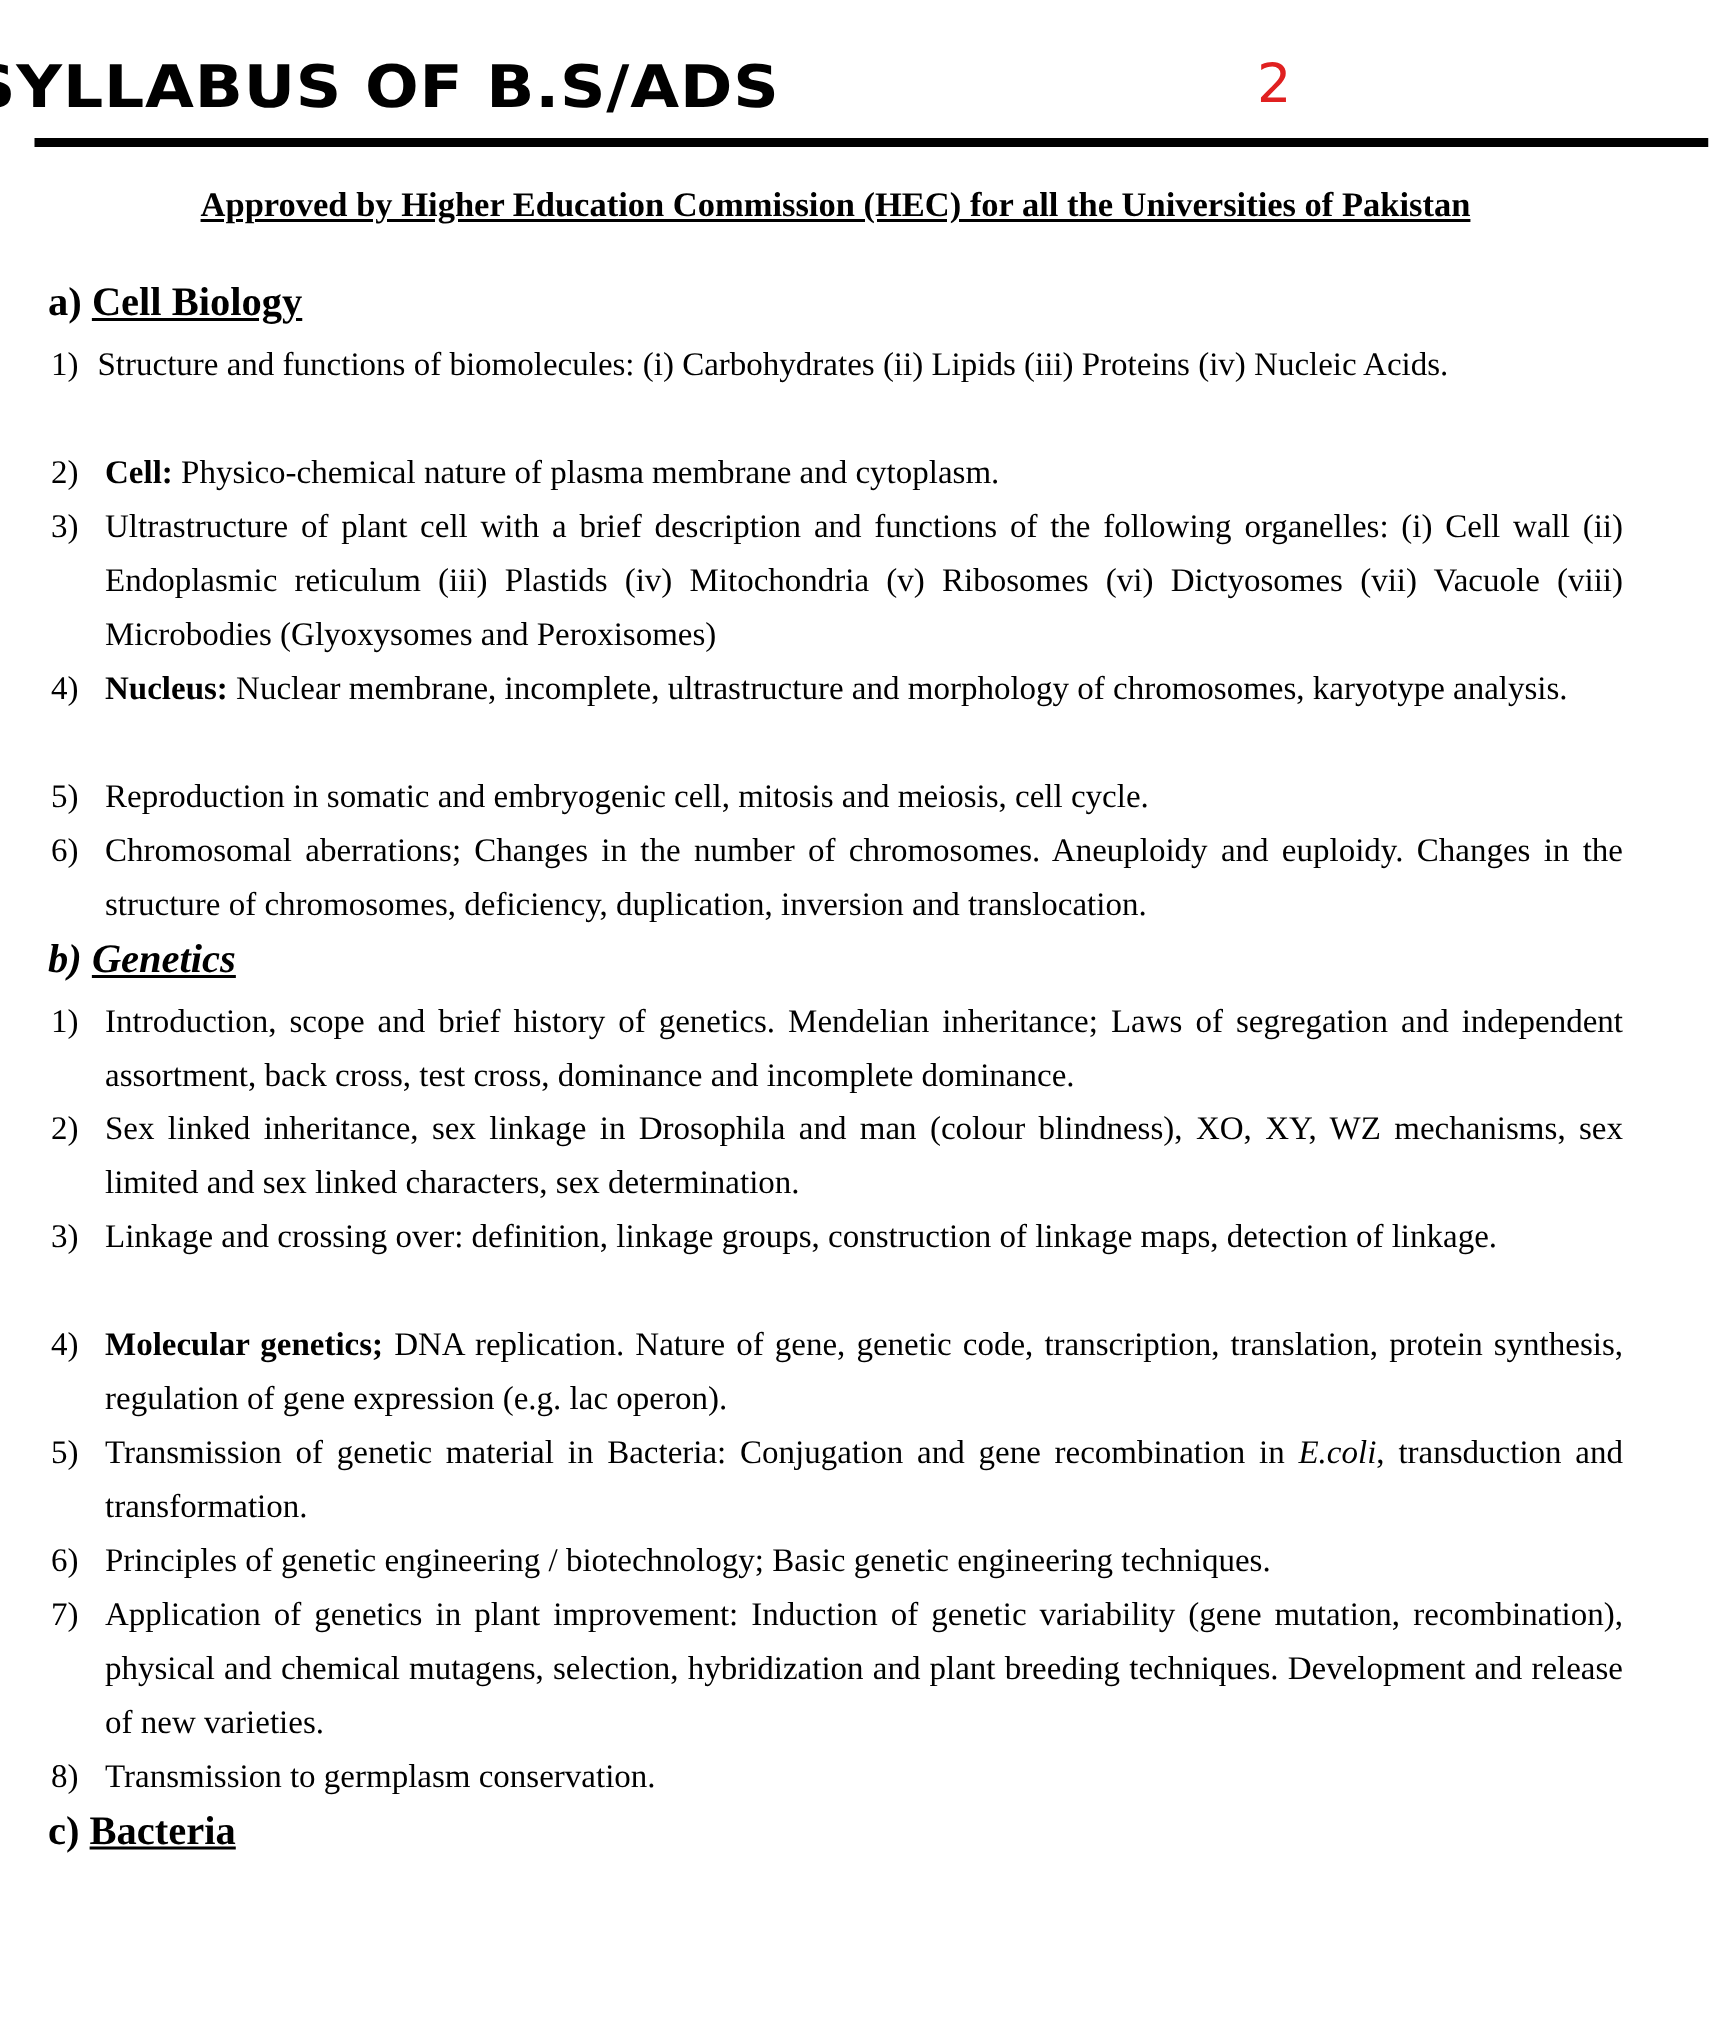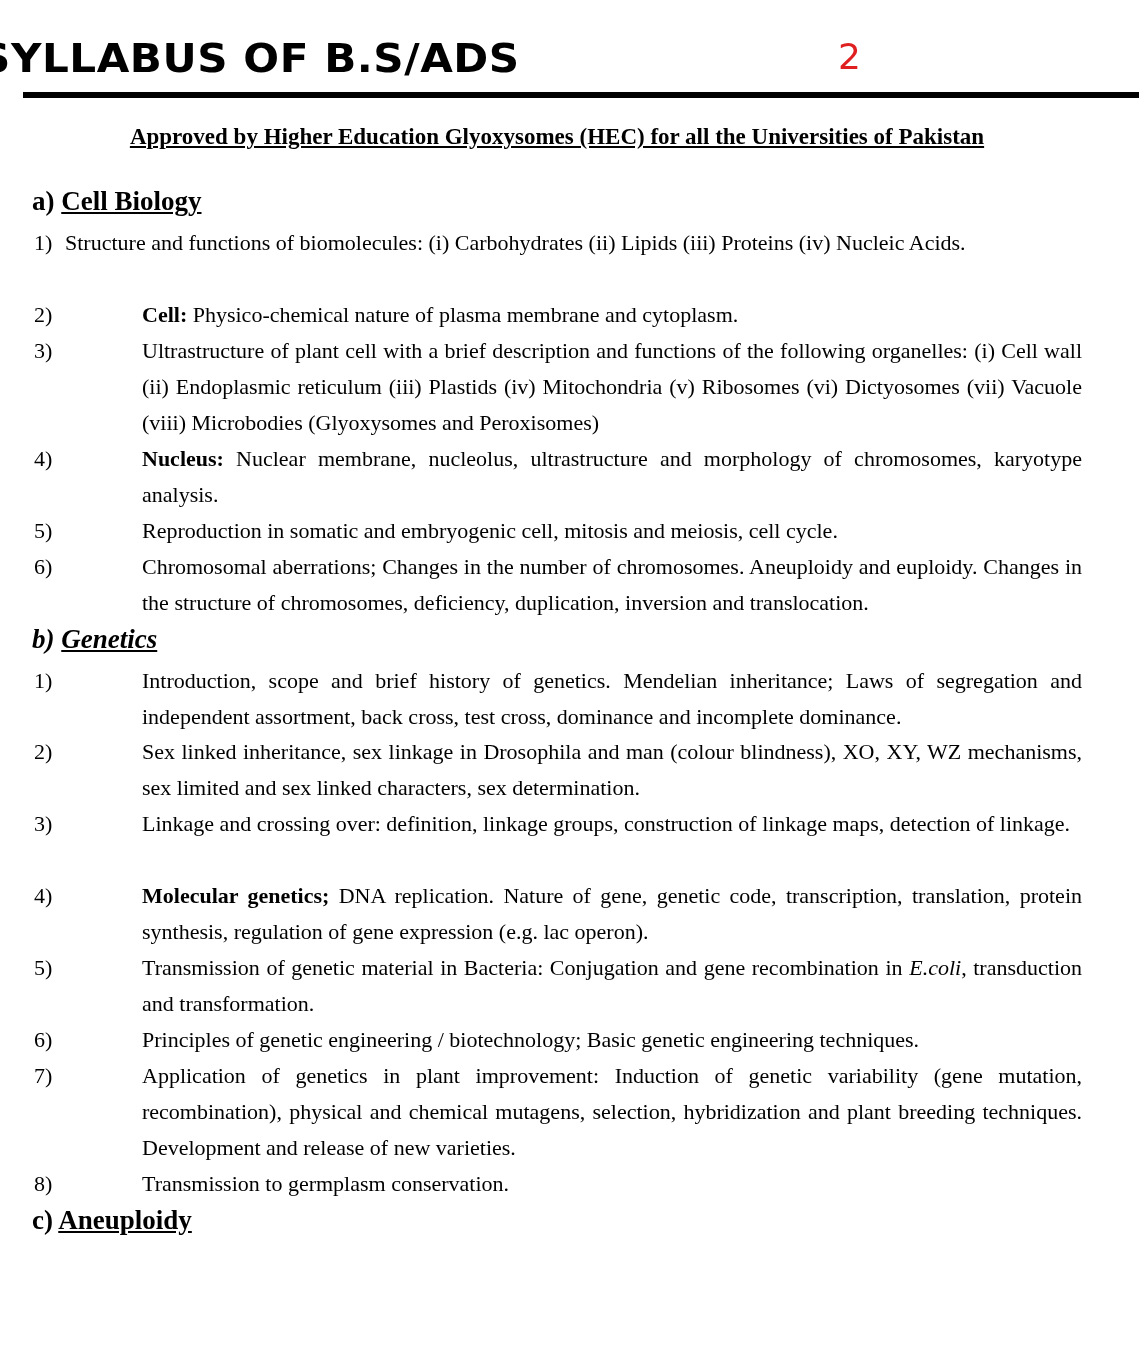--- a/index.html
+++ b/index.html
@@ -7,32 +7,32 @@
   .title-wrap { position: absolute; left: 0; top: 36px; width: 1139px; }
   .title { font-family: "DejaVu Sans", sans-serif; font-weight: 900; font-size: 39px; letter-spacing: 0.5px; display: inline-block; transform: scaleX(1.08); }
   .pagenum { position: absolute; left: 838px; top: 36px; font-family: "DejaVu Sans", sans-serif; font-size: 36px; color: #e02020; }
   .rule { position: absolute; left: 23px; top: 92px; width: 1116px; height: 6px; background: #000; }
   .subtitle { position: absolute; left: 0; top: 124px; width: 1114px; text-align: center; font-family: "Liberation Serif", serif; font-weight: bold; font-size: 23px; text-decoration: underline; }
   .doc { position: absolute; left: 0; top: 0; width: 1139px; font-family: "Liberation Serif", serif; font-size: 22px; }
   .section { position: absolute; left: 32px; font-family: "Liberation Serif", serif; font-weight: bold; font-size: 27px; }
   .section .sname { text-decoration: underline; }
   .item { position: absolute; left: 34px; width: 1048px; line-height: 36px; }
   .item .num { position: absolute; left: 0; top: 0; }
-  .item .txt { margin-left: 108px; text-align: justify; text-align-last: left; }
+  .item .txt { margin-left: 36px; text-align: justify; text-align-last: left; }
   .item .txt b { font-weight: bold; }
 </style>
 </head>
 <body>
 
 <div class="title-wrap">
   <span class="title">SYLLABUS OF B.S/ADS</span>
 </div>
 <div class="pagenum">2</div>
 <div class="rule"></div>
-<div class="subtitle">Approved by Higher Education Glyoxysomes (HEC) for all the Universities of Pakistan</div>
+<div class="subtitle">Approved by Higher Education Commission (HEC) for all the Universities of Pakistan</div>
 
 <div class="doc">
 
   <div class="section" style="top:186px;">
     <span>a)</span>
     <span class="sname">Cell Biology</span>
   </div>
 
   <div class="item" style="top:225px;">
     <span class="num">1)</span>
@@ -41,21 +41,21 @@
   <div class="item" style="top:297px;">
     <span class="num">2)</span>
     <div class="txt"><b>Cell:</b><span> Physico-chemical nature of plasma membrane and cytoplasm.</span></div>
   </div>
   <div class="item" style="top:333px;">
     <span class="num">3)</span>
     <div class="txt"><span>Ultrastructure of plant cell with a brief description and functions of the following organelles: (i) Cell wall (ii) Endoplasmic reticulum (iii) Plastids (iv) Mitochondria (v) Ribosomes (vi) Dictyosomes (vii) Vacuole (viii) Microbodies (Glyoxysomes and Peroxisomes)</span></div>
   </div>
   <div class="item" style="top:441px;">
     <span class="num">4)</span>
-    <div class="txt"><b>Nucleus:</b><span> Nuclear membrane, nucleolus, ultrastructure and morphology of chromosomes, karyotype analysis.</span></div>
+    <div class="txt"><b>Nucleus:</b><span> Nuclear membrane, incomplete, ultrastructure and morphology of chromosomes, karyotype analysis.</span></div>
   </div>
   <div class="item" style="top:513px;">
     <span class="num">5)</span>
     <div class="txt"><span>Reproduction in somatic and embryogenic cell, mitosis and meiosis, cell cycle.</span></div>
   </div>
   <div class="item" style="top:549px;">
     <span class="num">6)</span>
     <div class="txt"><span>Chromosomal aberrations; Changes in the number of chromosomes. Aneuploidy and euploidy. Changes in the structure of chromosomes, deficiency, duplication, inversion and translocation.</span></div>
   </div>
 
@@ -92,15 +92,15 @@
     <span class="num">7)</span>
     <div class="txt"><span>Application of genetics in plant improvement: Induction of genetic variability (gene mutation, recombination), physical and chemical mutagens, selection, hybridization and plant breeding techniques. Development and release of new varieties.</span></div>
   </div>
   <div class="item" style="top:1166px;">
     <span class="num">8)</span>
     <div class="txt"><span>Transmission to germplasm conservation.</span></div>
   </div>
 
   <div class="section" style="top:1205px;">
     <span>c)</span>
-    <span class="sname">Aneuploidy</span>
+    <span class="sname">Bacteria</span>
   </div>
 </div>
 
 </body></html>

